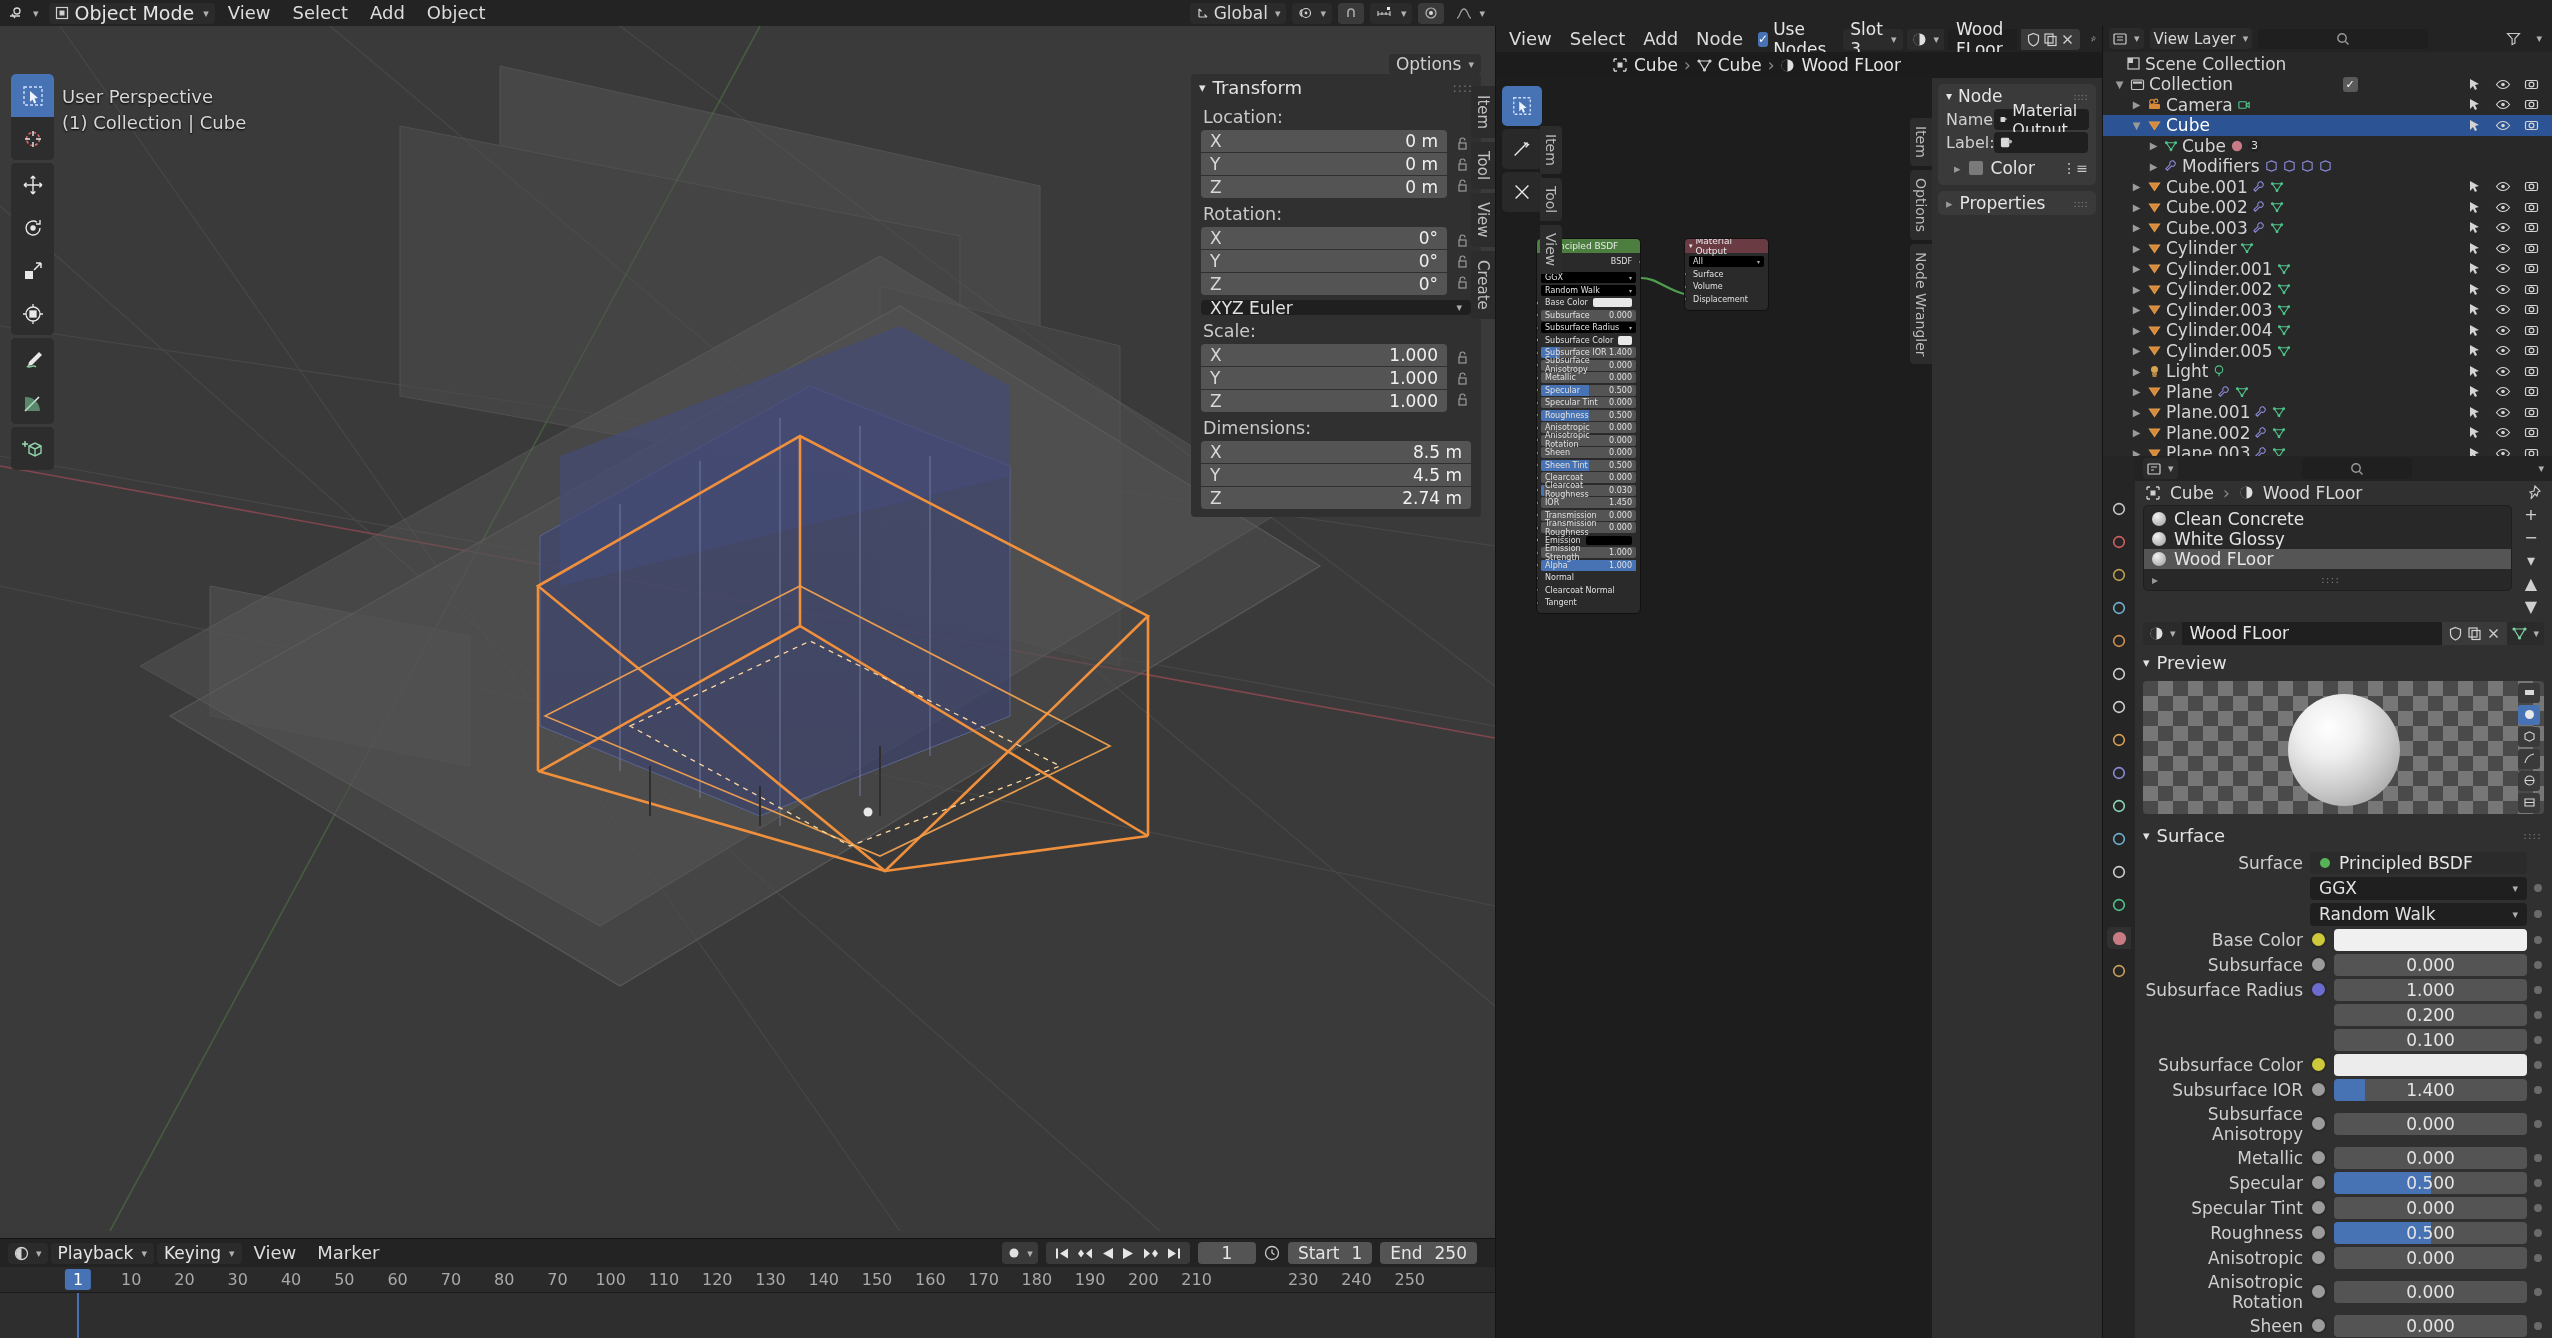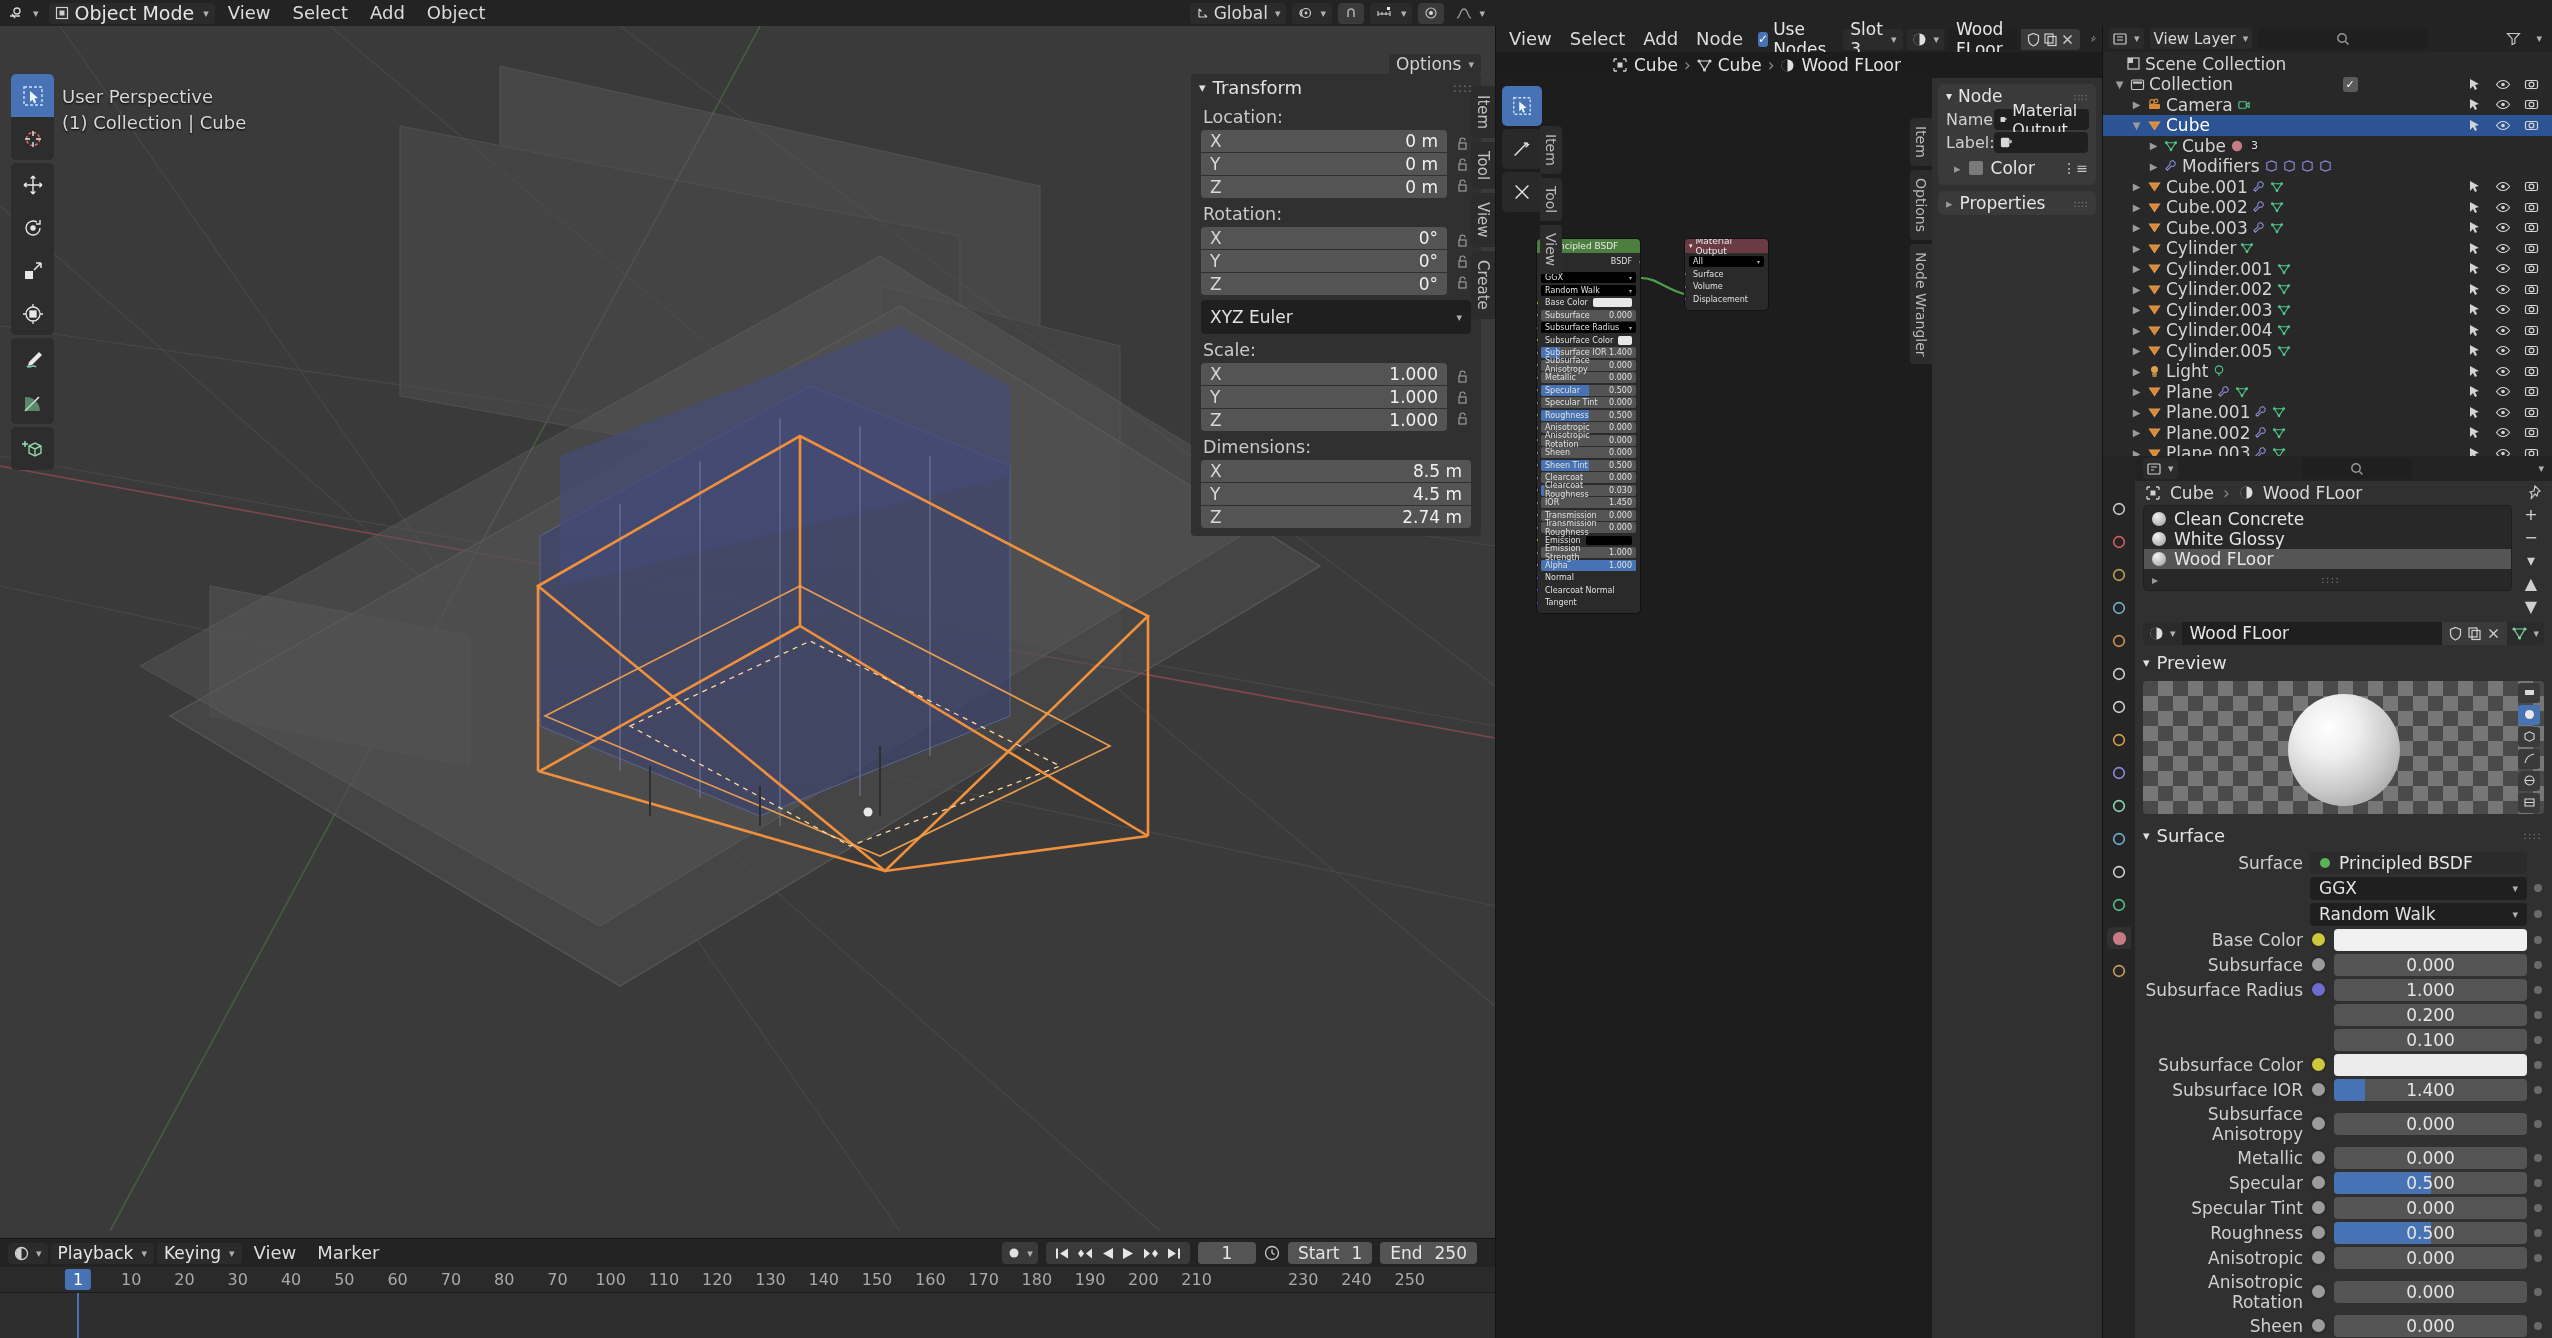--- a/index.html
+++ b/index.html
@@ -49,21 +49,21 @@
   .np-lbl { font-size:17.5px; color:#c9c9c9; margin:6px 0 3px 2px; }
   .fld-row { display:flex; align-items:center; gap:7px; margin-bottom:1px; }
   .fld { flex:1 1 auto; height:22px; background:#545454; border-radius:4px; display:flex; align-items:center;
          justify-content:space-between; padding:0 9px; font-size:17px; color:#e8e8e8; }
   .fld.grp-top { border-radius:4px 4px 0 0; }
   .fld.grp-mid { border-radius:0; }
   .fld.grp-bot { border-radius:0 0 4px 4px; }
   .fld .k { color:#d8d8d8; }
   .fld .v { color:#f0f0f0; }
   .lockic { width:17px; height:20px; display:flex; align-items:center; justify-content:center; color:#9a9a9a; }
-  .dropdn { height:34px; background:#1f1f1f; border-radius:4px; display:flex; align-items:center; justify-content:space-between;
+  .dropdn { height:15px; background:#1f1f1f; border-radius:4px; display:flex; align-items:center; justify-content:space-between;
             padding:0 9px; font-size:17px; color:#e2e2e2; margin:5px 0 2px 0; }
   .fldstack { display:flex; flex-direction:column; gap:1px; flex:1 1 auto;}
 
   
   .vtabs { position:absolute; right:0px; top:60px; display:flex; flex-direction:column; gap:4px; }
   .vtab { writing-mode:vertical-rl; background:#2c2c2c; color:#c0c0c0; font-size:15px; padding:9px 3px; border-radius:4px 0 0 4px; }
 
   
   .timeline { height:100px; background:#282828; display:flex; flex-direction:column; flex:0 0 100px; border-top:1px solid #141414;}
   .tl-header { height:28px; background:#232323; display:flex; align-items:center; padding:0 8px; gap:3px; }

